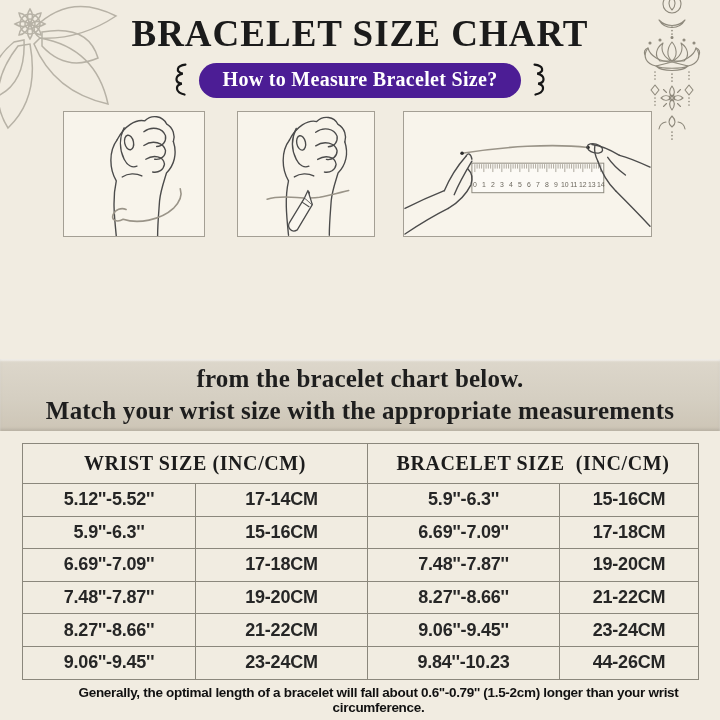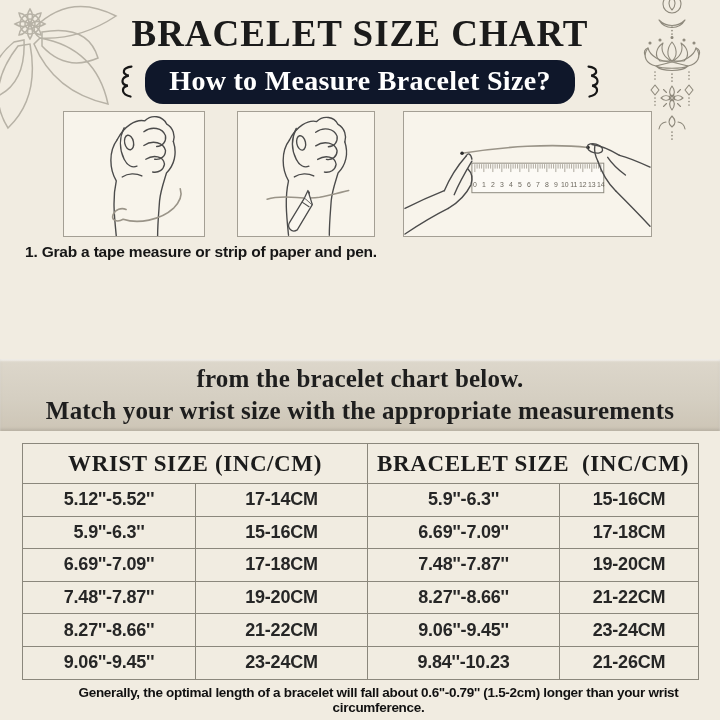--- a/index.html
+++ b/index.html
@@ -13,22 +13,22 @@
   .side-ornament{position:absolute;left:630px;top:-4px;pointer-events:none;}
   
   .title{
     position:absolute;top:12px;left:0;right:0;text-align:center;
     font-family:Liberation Serif, serif;font-weight:700;font-size:37px;
     letter-spacing:1px;color:#1b1b1b;
   }
   
   .badge-row{position:absolute;top:60px;left:0;right:0;display:flex;justify-content:center;align-items:center;gap:9px;}
   .badge{
-    background:#0f172a;color:#fff;border-radius:18px;padding:5px 24px 7px;
-    font-family:"Liberation Serif",serif;font-weight:700;font-size:28px;letter-spacing:.3px;
+    background:#4c1d95;color:#fff;border-radius:18px;padding:5px 24px 7px;
+    font-family:"Liberation Serif",serif;font-weight:700;font-size:20px;letter-spacing:.3px;
   }
   .flourish{display:block;}
   .flourish.flip{transform:scaleX(-1);}
   
   .panel{
     position:absolute;top:111px;height:126px;box-sizing:border-box;
     background:#f8f4eb;border:1px solid #a49f94;
   }
   .panel svg{display:block;width:100%;height:100%;}
   #panel1{left:63px;width:142px;}
@@ -52,21 +52,21 @@
   
   .size-table{
     position:absolute;top:443px;left:22px;width:676px;
     border-collapse:collapse;table-layout:fixed;
   }
   .size-table th,.size-table td{
     border:1px solid #8b877c;text-align:center;vertical-align:middle;padding:0;
   }
   .size-table th{
     height:39px;font-family:"Liberation Serif",serif;font-weight:700;
-    font-size:23px;letter-spacing:.6px;color:#1c1c1c;
+    font-size:20px;letter-spacing:.6px;color:#1c1c1c;
   }
   .size-table td{
     height:31.6px;font-size:18px;font-weight:700;letter-spacing:-.2px;color:#262626;margin-top:20px;
   }
   
   .footnote{
     position:absolute;top:685px;left:0;right:0;text-align:center;
     font-size:13.5px;font-weight:700;letter-spacing:-.3px;color:#111;margin-left:37px;
   }
   .sketch{stroke:#4b4b4b;stroke-width:1.4;fill:none;stroke-linecap:round;stroke-linejoin:round;}
@@ -279,21 +279,20 @@
       <path d="M218,44 C208,38 198,34 190,33"></path>
       <path d="M214,80 C206,72 200,62 196,50"></path>
       <path d="M196,50 C193,44 192,39 193,34"></path>
       <ellipse cx="193" cy="37" rx="8" ry="4.5" transform="rotate(15 193 37)"></ellipse>
       <path d="M224,64 C216,58 210,52 206,46"></path>
     </g>
   </svg>
 </div>
 
 <div class="steps" id="steps">
-    <div class="step">1. Grab a tape measure or strip of paper and pen.</div>
   </div>
 
 <div class="banner">
   <span>from the bracelet chart below.</span>
   <span>Match your wrist size with the appropriate measurements</span>
 </div>
 
 <table class="size-table">
   <colgroup>
       <col style="width:173px">
@@ -335,18 +334,18 @@
       <tr>
         <td>8.27''-8.66''</td>
         <td>21-22CM</td>
         <td>9.06''-9.45''</td>
         <td>23-24CM</td>
       </tr>
       <tr>
         <td>9.06''-9.45''</td>
         <td>23-24CM</td>
         <td>9.84''-10.23</td>
-        <td>21-26CM</td>
+        <td>44-26CM</td>
       </tr>
     </tbody>
 </table>
 
 <div class="footnote">Generally, the optimal length of a bracelet will fall about 0.6''-0.79'' (1.5-2cm) longer than your wrist circumference.</div>
 
 </body></html>

